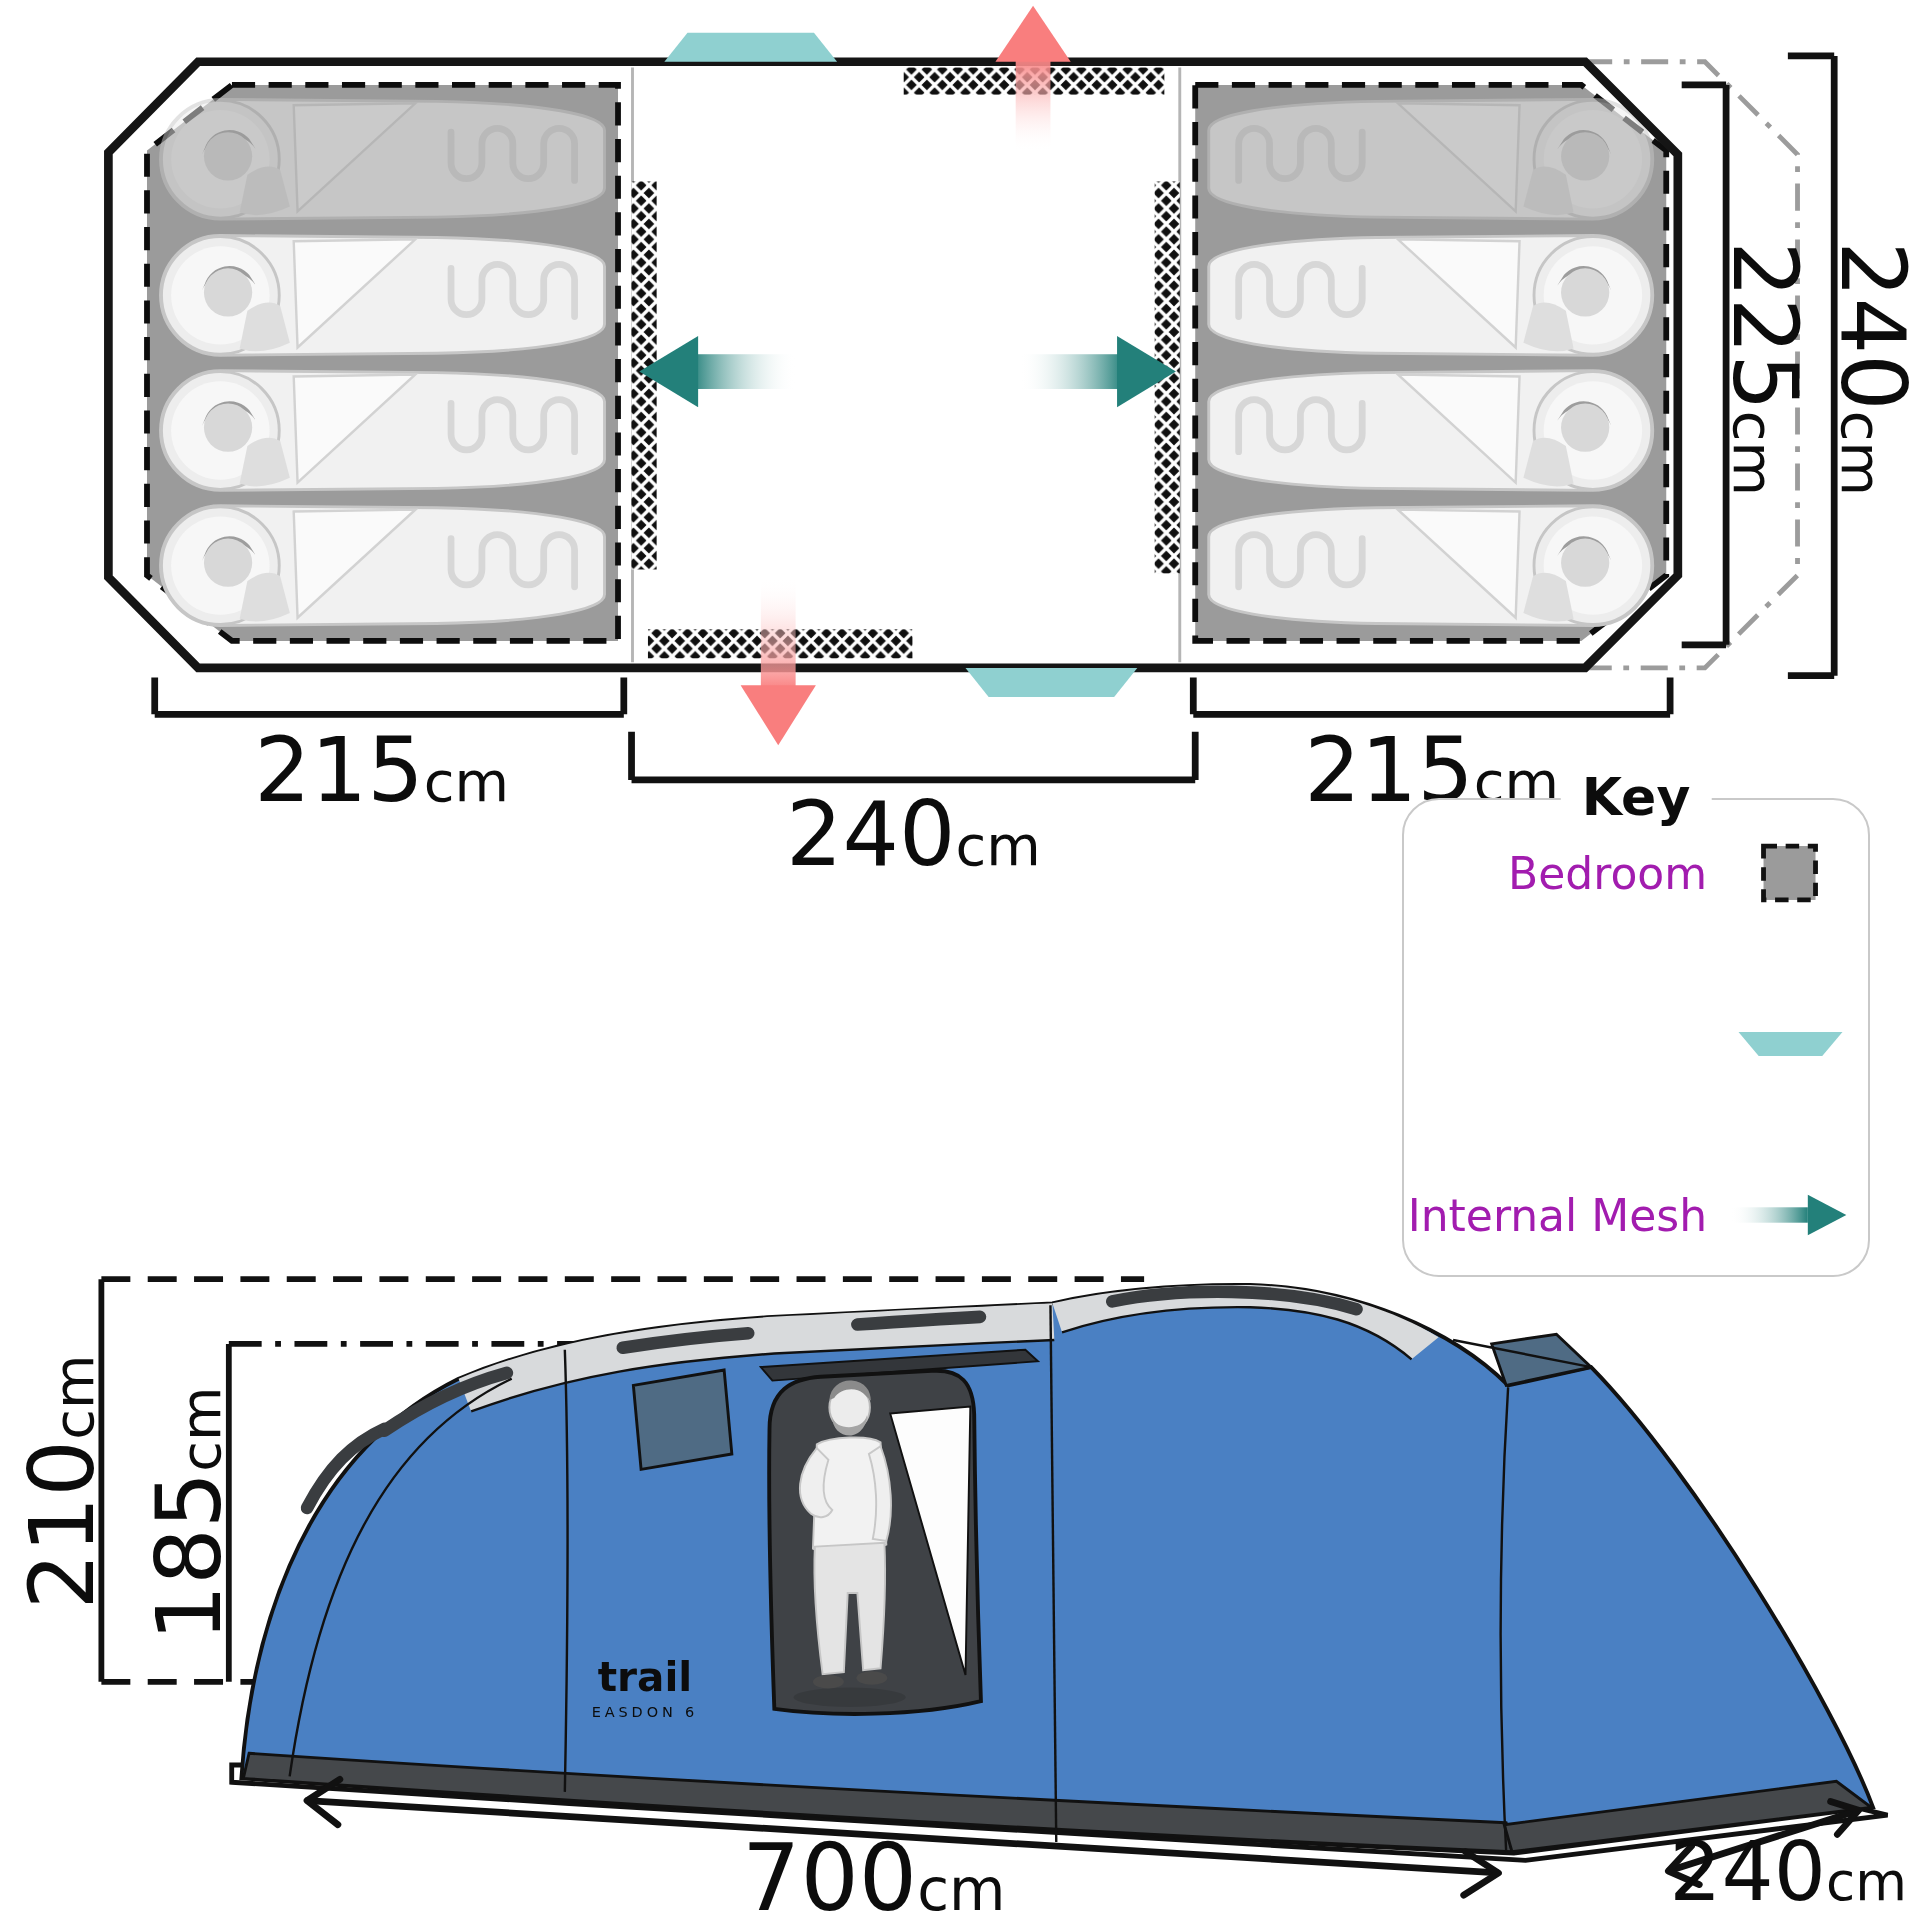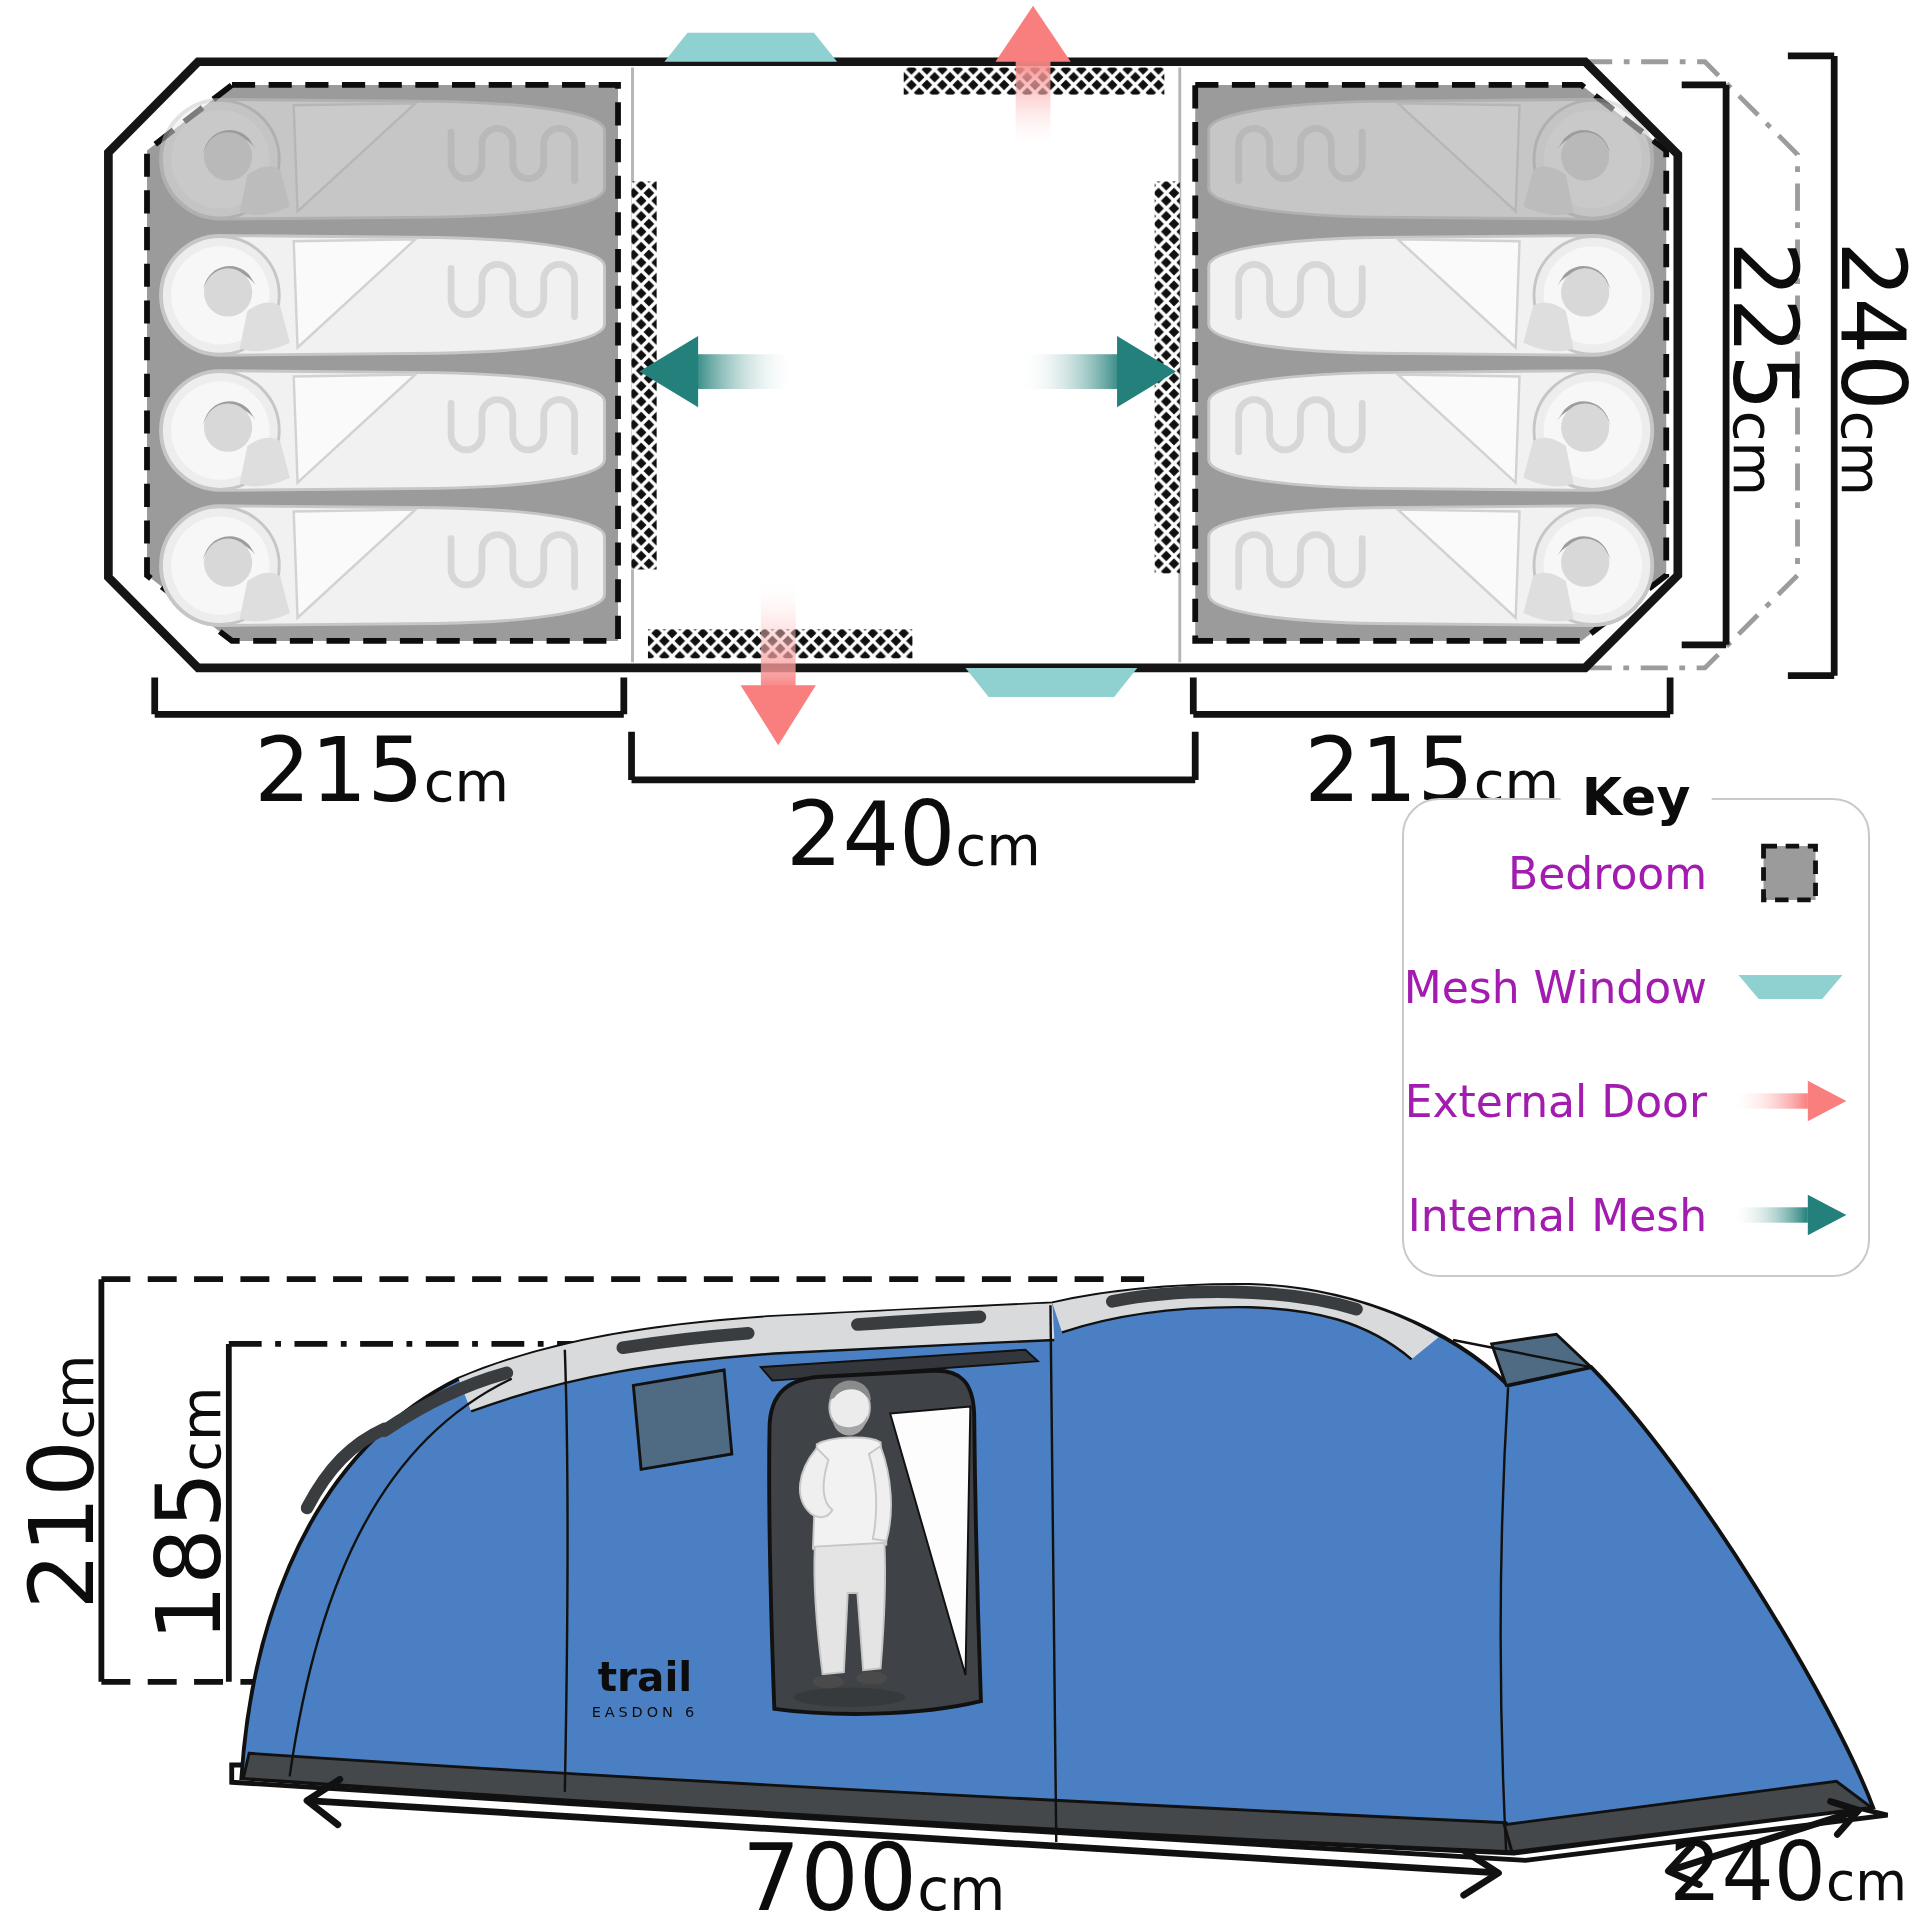--- a/index.html
+++ b/index.html
@@ -162,44 +162,28 @@
     <div class="key-row">
       <span class="key-label">Bedroom</span>
       <span class="key-swatch">
         <svg width="130" height="64" viewBox="0 0 135 66">
             <rect x="40" y="5" width="54" height="56" fill="#9b9b9b" stroke="#111" stroke-width="5" stroke-dasharray="14 9"></rect>
           </svg>
       </span>
     </div>
 
     <div class="key-row">
-      <span class="key-label">Mesh Window</span>
       <span class="key-swatch">
         <svg width="130" height="29" viewBox="0 0 135 30">
             <polygon points="14,2 122,2 101,27 35,27" fill="#8fd0d0"></polygon>
           </svg>
       </span>
     </div>
 
 
-    <div class="key-row">
-      <span class="key-label">External Door</span>
-      <span class="key-swatch">
-        <svg width="130" height="56" viewBox="0 0 135 58">
-          <defs>
-              <linearGradient id="gradR2" x1="0" y1="0" x2="1" y2="0">
-            <stop offset="0" stop-color="#fff" stop-opacity="0"></stop>
-                <stop offset="1" stop-color="#f97e7e"></stop>
-          </linearGradient>
-            </defs>
-          <rect x="6" y="21" width="80" height="16" fill="url(#gradR2)"></rect>
-          <polygon points="86,8 86,50 126,29" fill="#f97e7e"></polygon>
-        </svg>
-      </span>
-    </div>
 
     <div class="key-row">
       <span class="key-label">Internal Mesh</span>
       <span class="key-swatch">
         <svg width="130" height="56" viewBox="0 0 135 58">
           <defs>
               <linearGradient id="gradT2" x1="0" y1="0" x2="1" y2="0">
             <stop offset="0" stop-color="#fff" stop-opacity="0"></stop>
                 <stop offset="1" stop-color="#23807a"></stop>
           </linearGradient>

